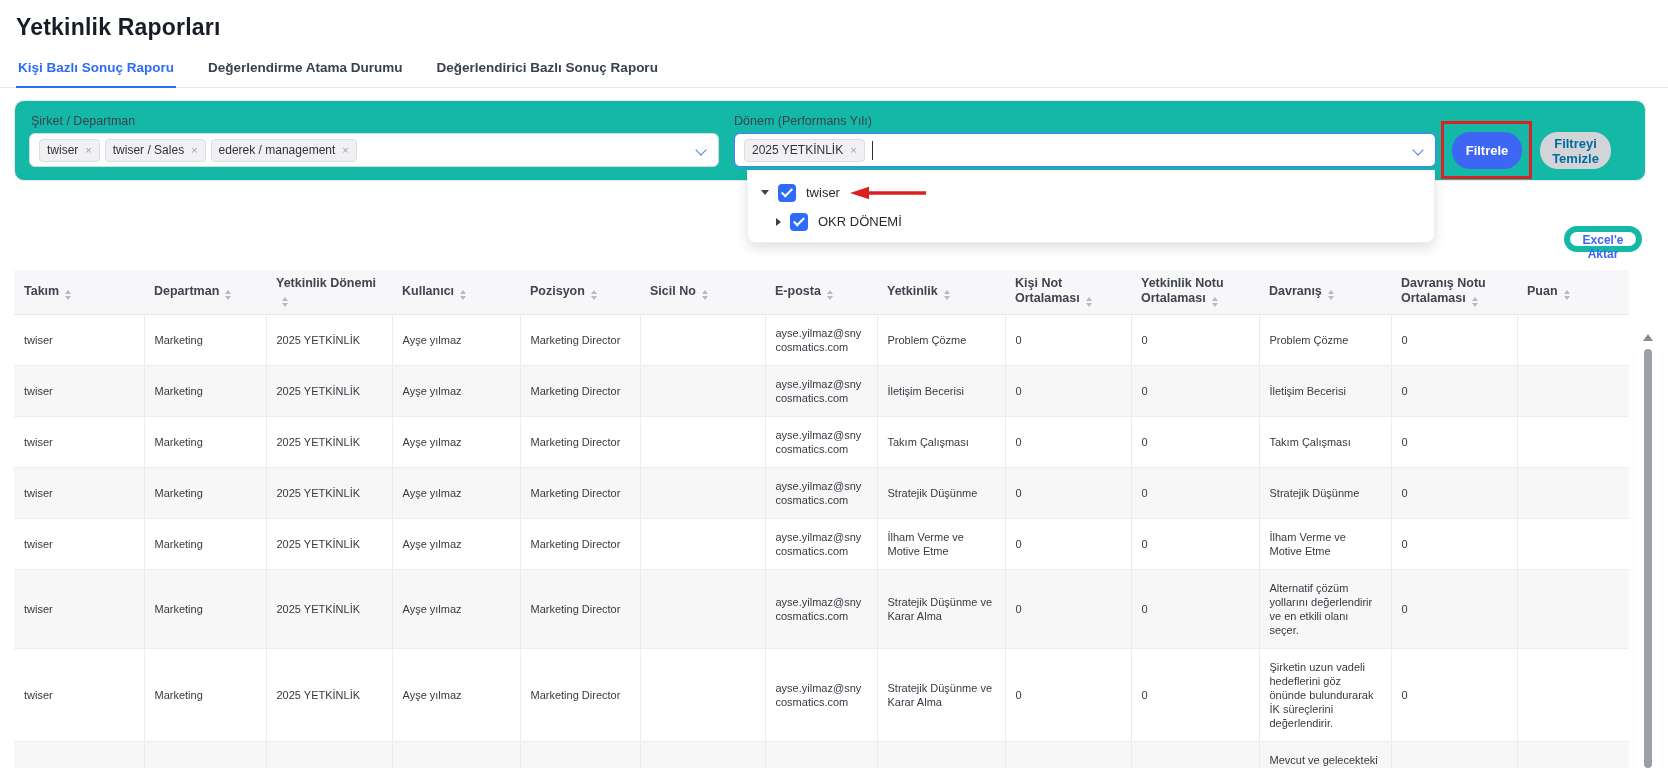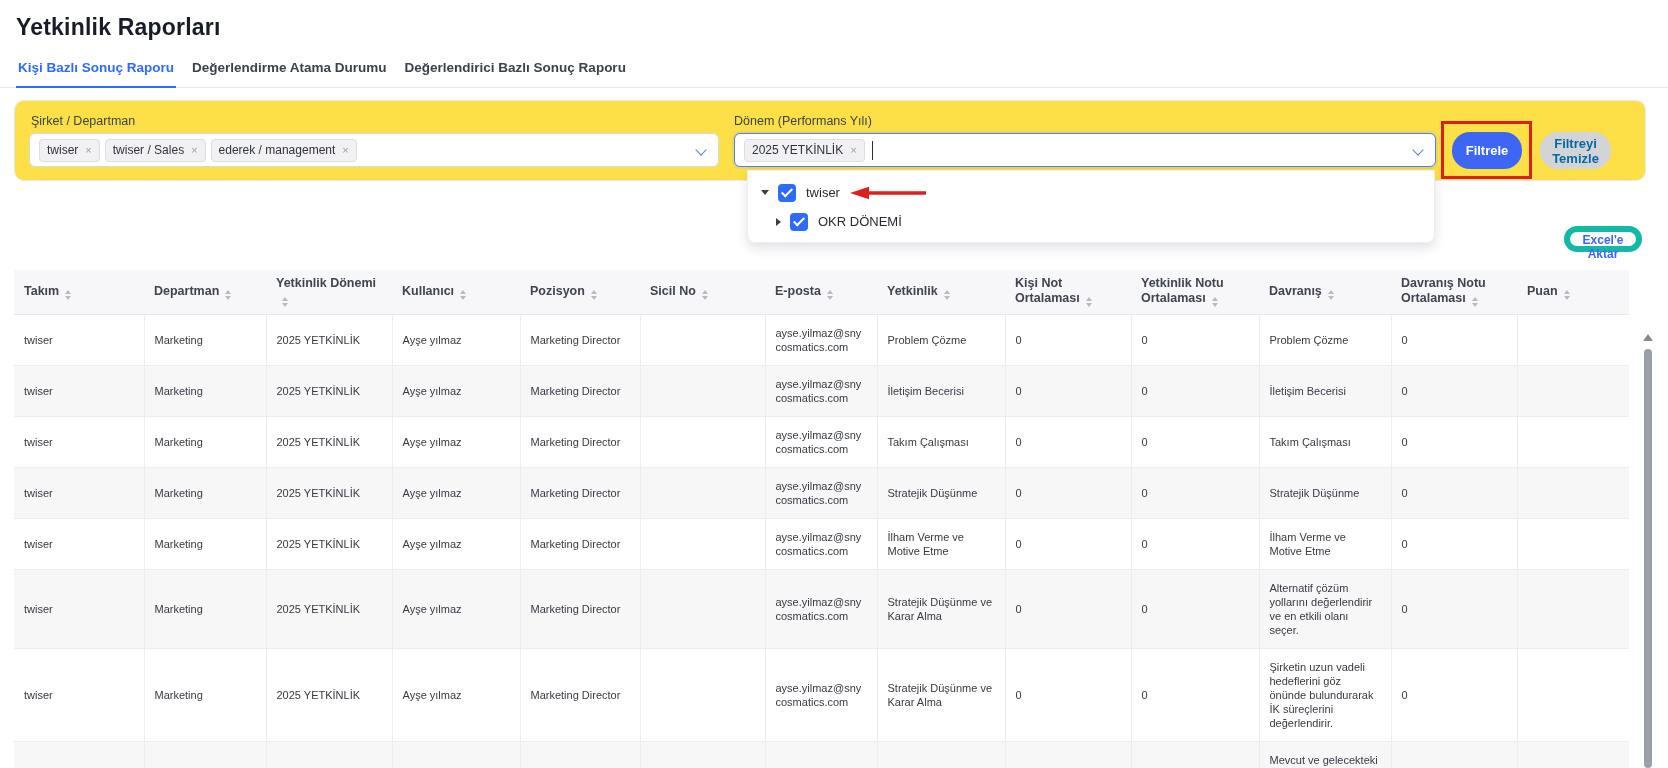--- a/index.html
+++ b/index.html
@@ -11,25 +11,25 @@
   }
   *{box-sizing:border-box}
   html,body{margin:0;padding:0}
   body{
     position:relative;width:1668px;height:768px;overflow:hidden;
     background:#fff;color:#2b2f38;
     font-family:"Liberation Sans","DejaVu Sans",sans-serif;
   }
   .title{position:absolute;left:16px;top:14px;font-size:23px;font-weight:700;color:#171c26;letter-spacing:.2px}
 
-  .tabs{position:absolute;left:0;top:52px;width:100%;display:flex;gap:14px;padding-left:16px;border-bottom:1px solid #e7e8ec}
+  .tabs{position:absolute;left:0;top:52px;width:100%;display:flex;gap:30px;padding-left:16px;border-bottom:1px solid #e7e8ec}
   .tab{font-size:13.5px;font-weight:600;color:#3a4150;padding:8px 2px 11px;border-bottom:2.5px solid transparent;margin-bottom:-1px;cursor:pointer;white-space:nowrap}
   .tab.active{color:var(--accent);border-bottom-color:var(--accent)}
 
-  .filter-card{position:absolute;left:14px;top:100px;width:1632px;height:81px;border:1px solid var(--border);border-radius:10px;background:#fde047}
+  .filter-card{position:absolute;left:14px;top:100px;width:1632px;height:81px;border:1px solid var(--border);border-radius:10px;background:#14b8a6}
   .fglabel{position:absolute;font-size:12.5px;color:#3c4250}
   .lab-company{left:16px;top:13px}
   .lab-period{left:719px;top:13px}
   .select{position:absolute;top:32px;height:34px;display:flex;align-items:center;background:#fff;border:1px solid #d8d9e0;border-radius:6px;padding:0 26px 0 4px}
   .select.company{left:14px;width:690px}
   .select.period{left:719px;width:702px;border:1.5px solid #4c7dff;box-shadow:0 0 0 2px rgba(76,125,255,.10)}
   .chip{display:inline-flex;align-items:center;background:#f1f1f4;border:1px solid #dcdde2;border-radius:4px;padding:4px 7px;font-size:12px;color:#2f333c;margin-left:5px;white-space:nowrap;line-height:13px}
   .chip .x{margin-left:7px;color:#9aa0aa;font-size:11px}
   .chev{position:absolute;right:13px;top:12px;width:8px;height:8px;border-right:1.7px solid #5a7de0;border-bottom:1.7px solid #5a7de0;transform:rotate(45deg)}
   .text-cursor{width:1.3px;height:19px;background:#2b2f38;margin-left:7px}

